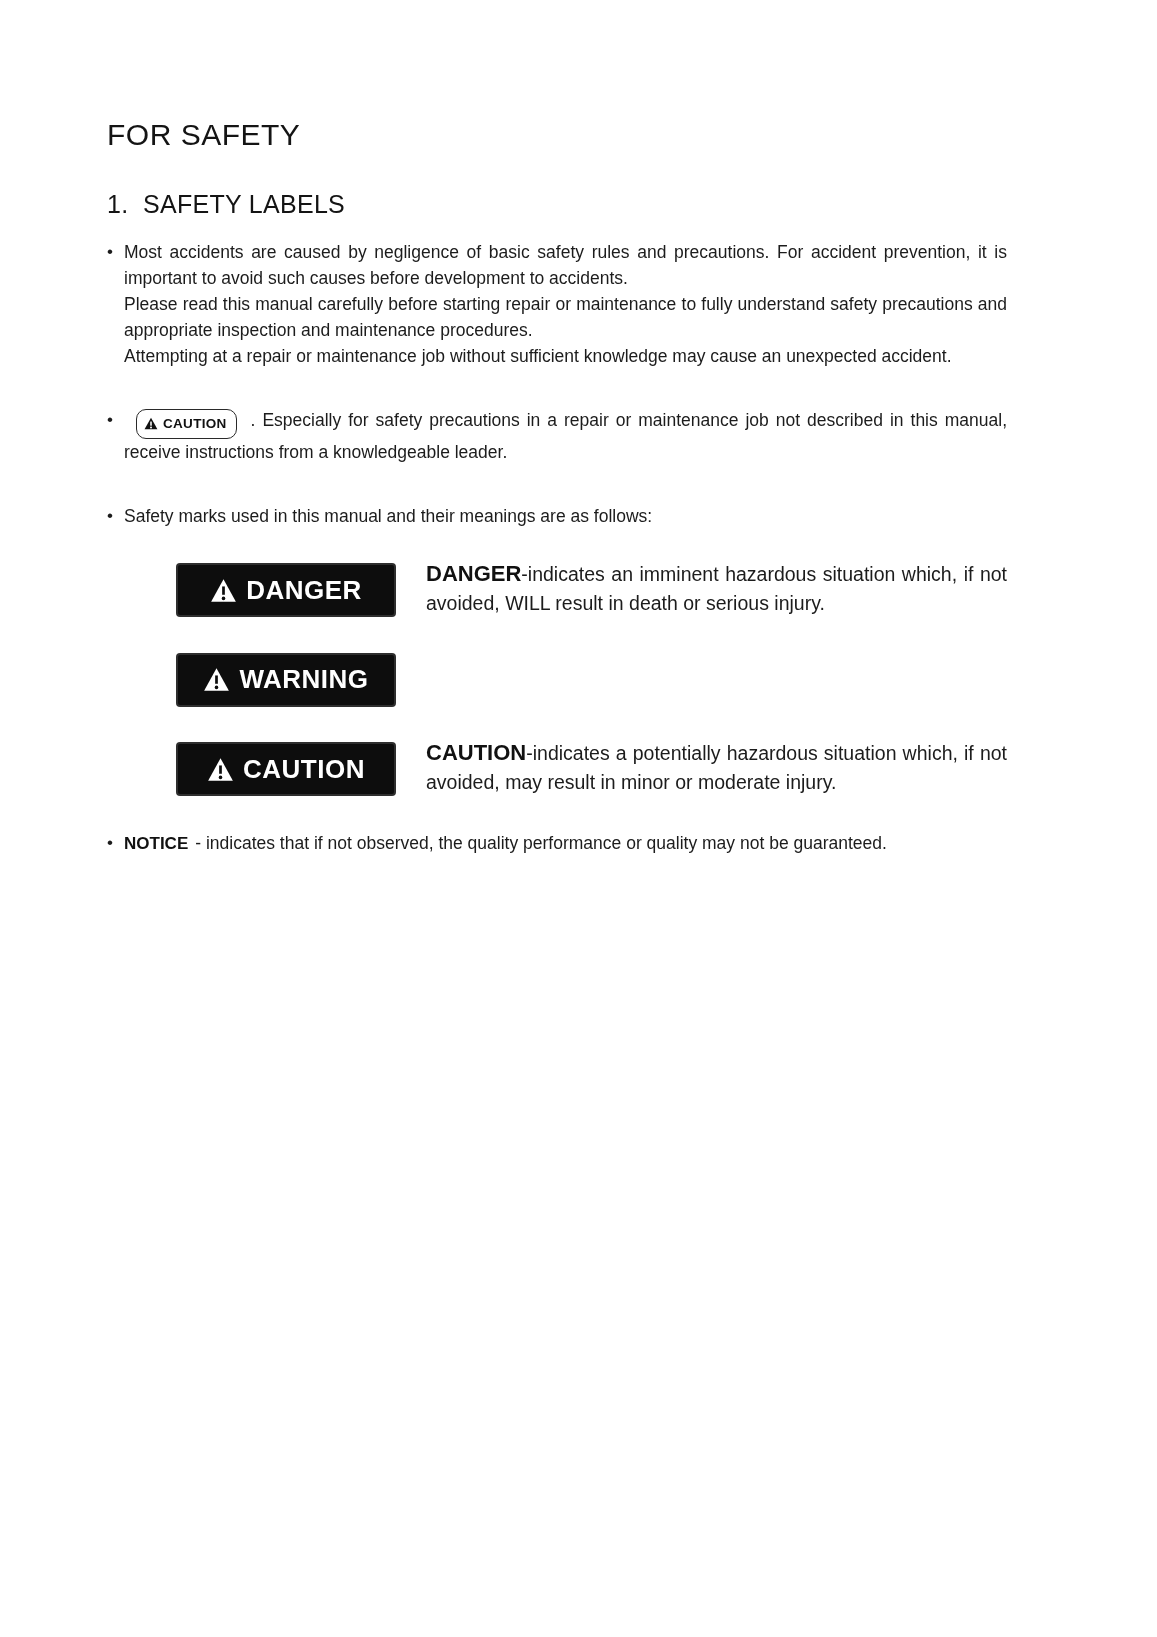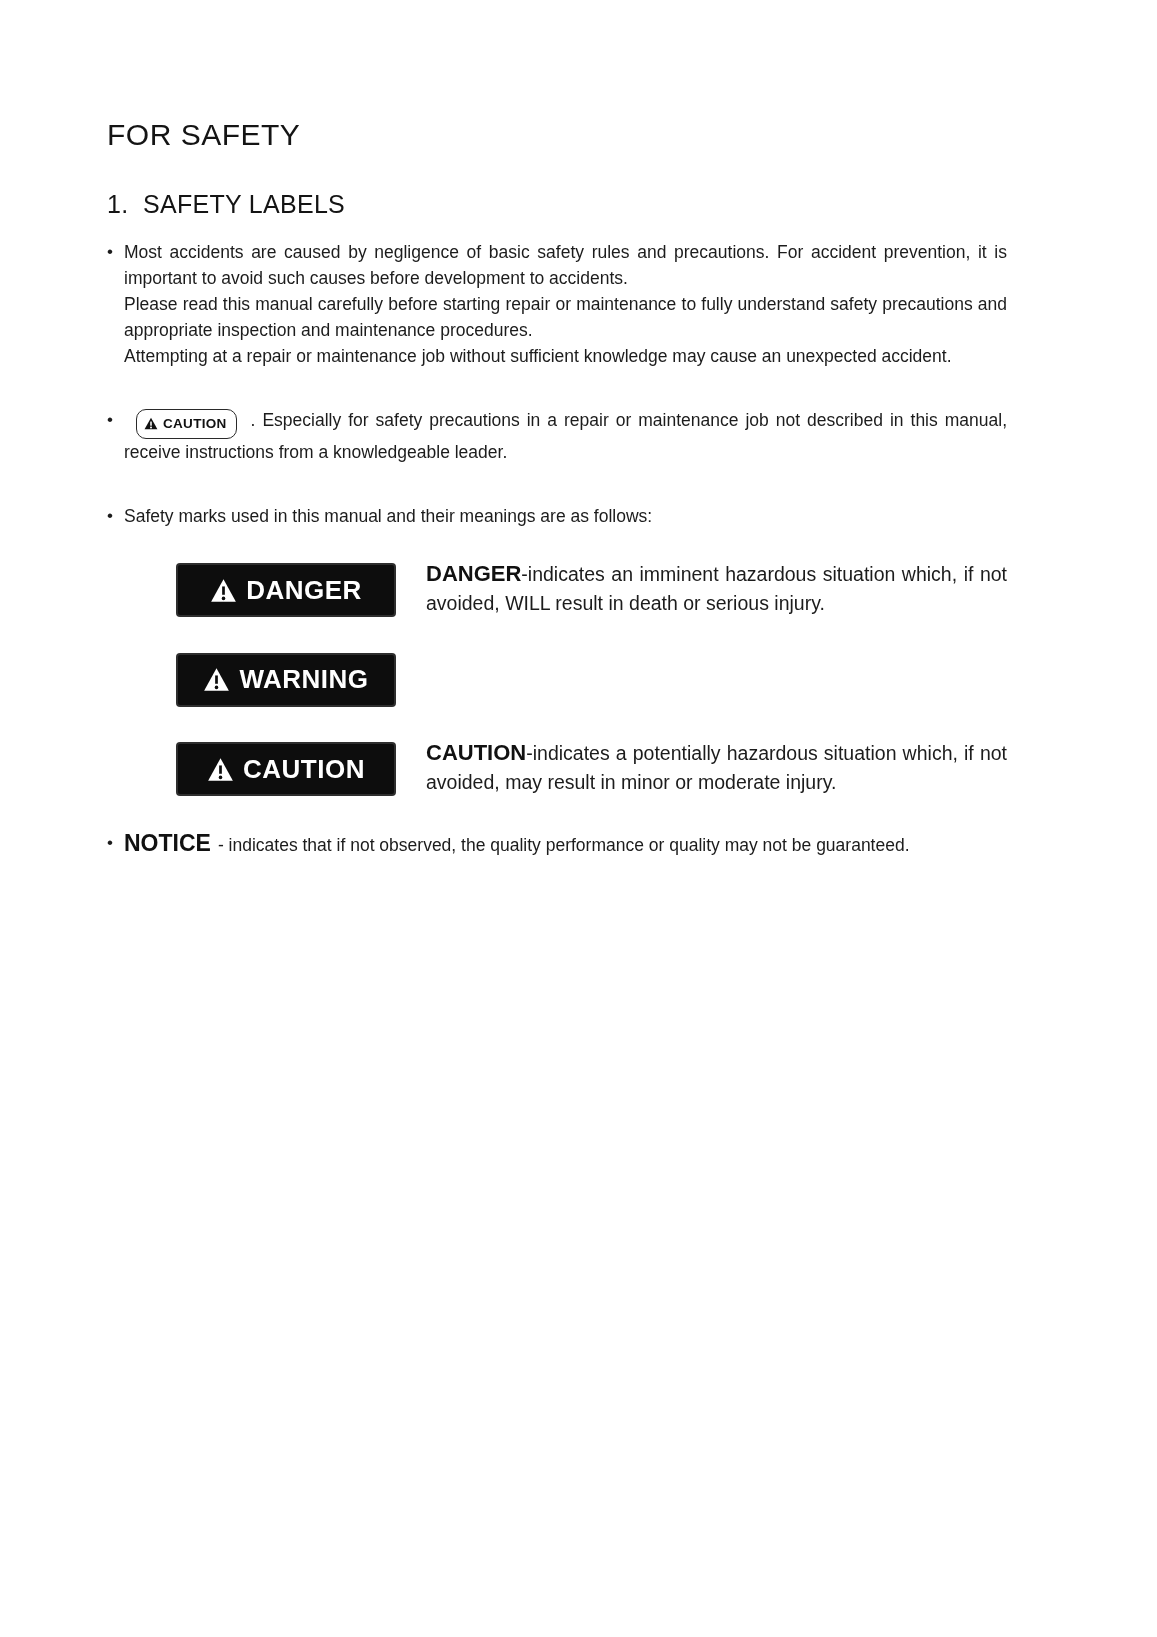--- a/index.html
+++ b/index.html
@@ -114,21 +114,21 @@
     color: #111;
   }
   
   .notice-par {
     font-size: 19px;
     line-height: 30px;
     text-align: justify;
     color: #1c1c1c;
   }
   .notice-term {
-    font-size: 23px;
+    font-size: 17px;
     font-weight: bold;
     color: #111;
     margin-right: 7px;
   }
   .gap-small { margin-bottom: 30px; }
 </style>
 </head>
 <body>
 
 <div class="page">

